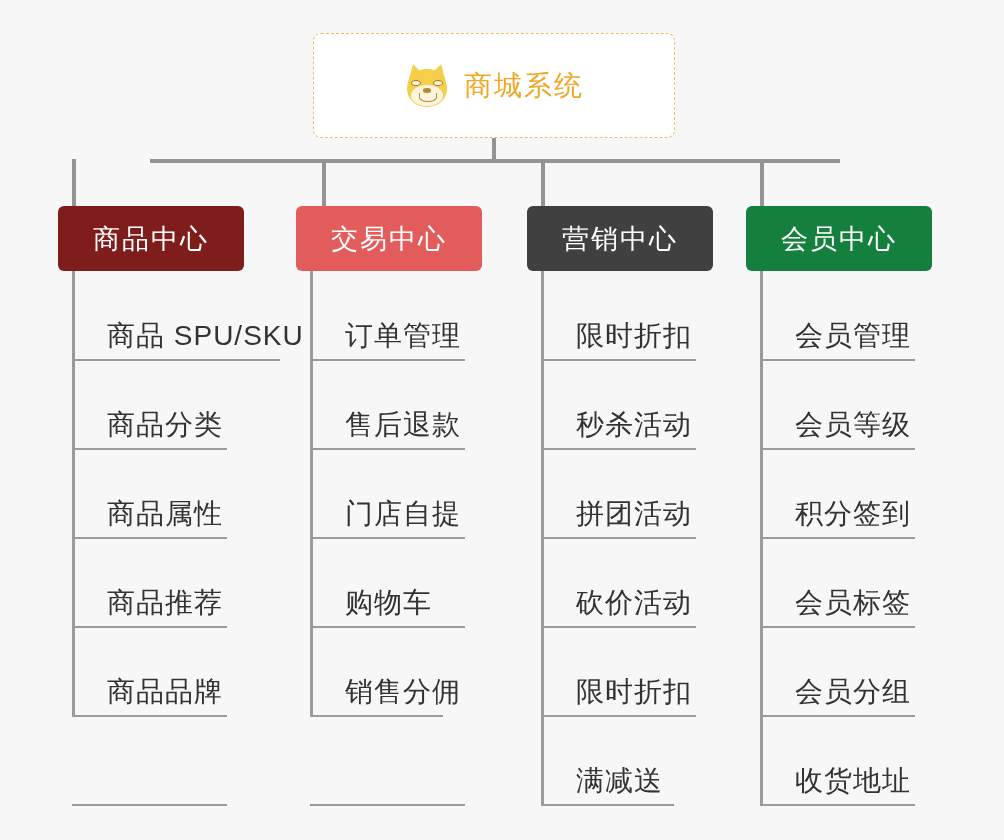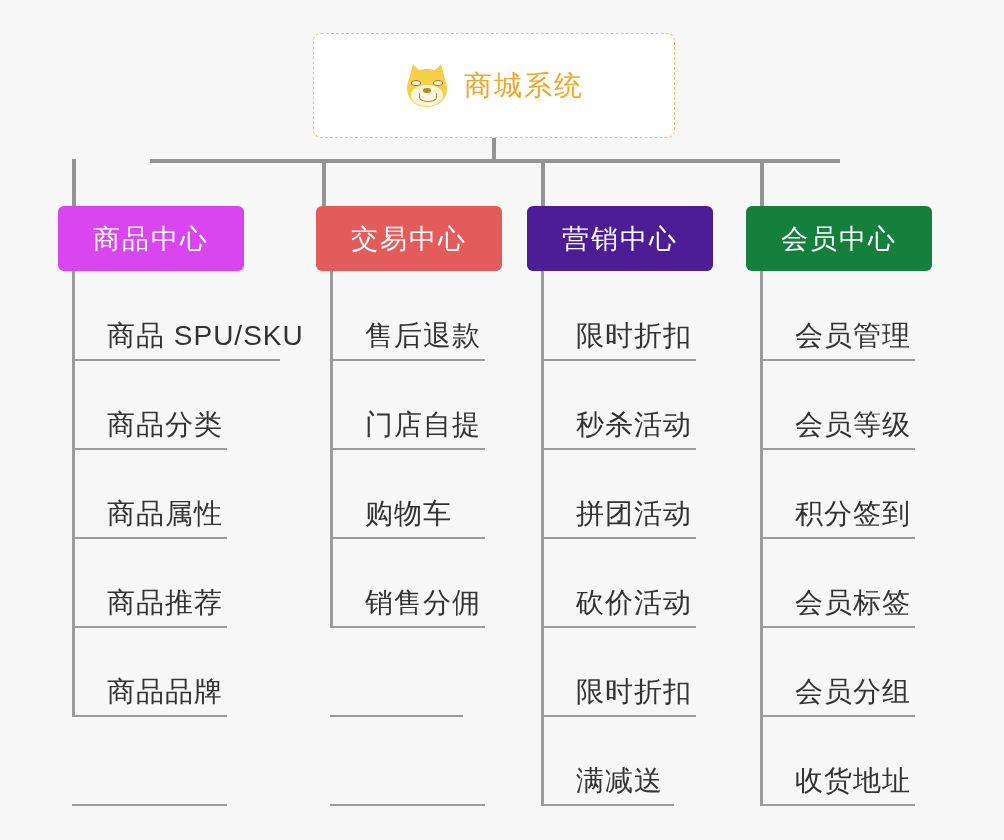--- a/index.html
+++ b/index.html
@@ -190,21 +190,21 @@
       <span class="mouth"></span>
     </span>
     <span class="root-title">商城系统</span>
   </div>
 
   <div class="connector-stem"></div>
   <div class="connector-bar"></div>
 
   <div id="branches-host">
       <div class="branch" style="left: 58px;">
-        <div class="branch-header" style="width: 186px; background: #d946ef;">
+        <div class="branch-header" style="width: 186px; background: #7f1d1d;">
           <span>商品中心</span>
         </div>
         <div class="branch-body">
           <div class="leaf-underline" style="width: 208px; top: 88px;"></div>
           <div class="leaf">
             <span class="leaf-label">商品 SPU/SKU</span>
           </div>
           <div class="leaf-underline" style="width: 155px; top: 177px;"></div>
           <div class="leaf">
             <span class="leaf-label">商品分类</span>
@@ -217,47 +217,50 @@
           <div class="leaf-underline" style="width: 155px; top: 444px;"></div>
           <div class="leaf">
             <span class="leaf-label">商品推荐</span>
           </div>
           <div class="leaf-underline" style="width: 155px; top: 533px;"></div>
           <div class="leaf">
             <span class="leaf-label">商品品牌</span>
           </div>
         </div>
       </div>
-      <div class="branch" style="left: 316px;">
+      <div class="branch" style="left: 296px;">
         <div class="branch-header" style="width: 186px; background: rgb(227, 92, 92);">
           <span>交易中心</span>
         </div>
         <div class="branch-body">
           <div class="leaf-underline" style="width: 155px; top: 88px;"></div>
+          <div class="leaf">
+            <span class="leaf-label">订单管理</span>
+          </div>
           <div class="leaf-underline" style="width: 155px; top: 177px;"></div>
           <div class="leaf">
             <span class="leaf-label">售后退款</span>
           </div>
           <div class="leaf-underline" style="width: 155px; top: 266px;"></div>
           <div class="leaf-underline" style="width: 155px; top: 355px;"></div>
           <div class="leaf">
             <span class="leaf-label">门店自提</span>
           </div>
           <div class="leaf-underline" style="width: 133px; top: 444px;"></div>
           <div class="leaf">
             <span class="leaf-label">购物车</span>
           </div>
           <div class="leaf-underline" style="width: 155px; top: 533px;"></div>
           <div class="leaf">
             <span class="leaf-label">销售分佣</span>
           </div>
         </div>
       </div>
       <div class="branch" style="left: 527px;">
-        <div class="branch-header" style="width: 186px; background: #4c1d95;">
+        <div class="branch-header" style="width: 186px; background: #404040;">
           <span>营销中心</span>
         </div>
         <div class="branch-body">
           <div class="leaf-underline" style="width: 155px; top: 88px;"></div>
           <div class="leaf">
             <span class="leaf-label">限时折扣</span>
           </div>
           <div class="leaf-underline" style="width: 155px; top: 177px;"></div>
           <div class="leaf">
             <span class="leaf-label">秒杀活动</span>

